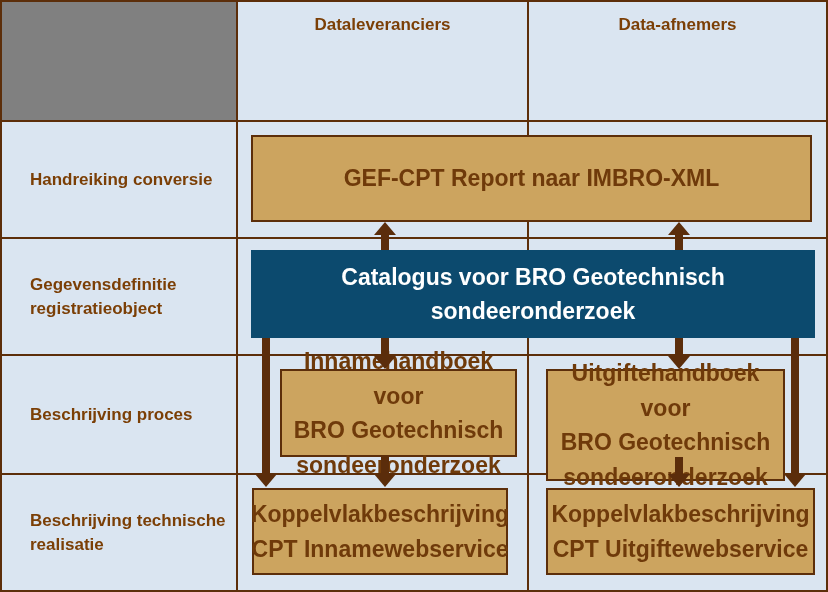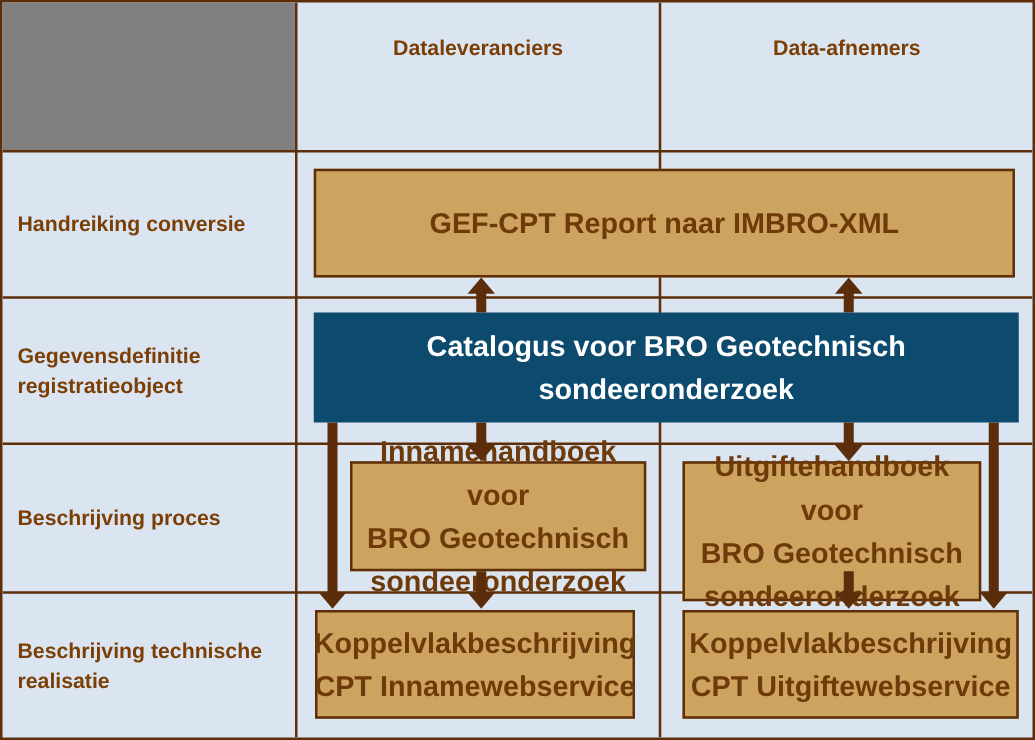--- a/index.html
+++ b/index.html
@@ -11,24 +11,24 @@
     border:2px solid #5C2E0A;
     font-family:"Liberation Sans",sans-serif;
     overflow:hidden;
   }
   .corner{position:absolute;left:0;top:0;width:234px;height:118px;background:#808080;}
   .vline{position:absolute;top:0;width:2px;height:588px;background:#5C2E0A;}
   .hline{position:absolute;left:0;width:824px;height:2px;background:#5C2E0A;}
   .col-header{
     position:absolute;top:8px;height:30px;
     display:flex;align-items:center;justify-content:center;
-    font-weight:bold;font-size:17px;color:#7B3F06;margin-top:14px;
+    font-weight:bold;font-size:17px;color:#7B3F06;
   }
   .row-label{
-    position:absolute;left:0;width:222px;
+    position:absolute;left:16px;width:222px;
     display:flex;align-items:center;
     box-sizing:border-box;padding-left:12px;
     font-weight:bold;font-size:17px;color:#7B3F06;
     line-height:1.4;white-space:pre-line;
   }
   .box{
     position:absolute;box-sizing:border-box;
     display:flex;align-items:center;justify-content:center;
     text-align:center;font-weight:bold;font-size:23px;line-height:1.5;
     white-space:pre-line;

